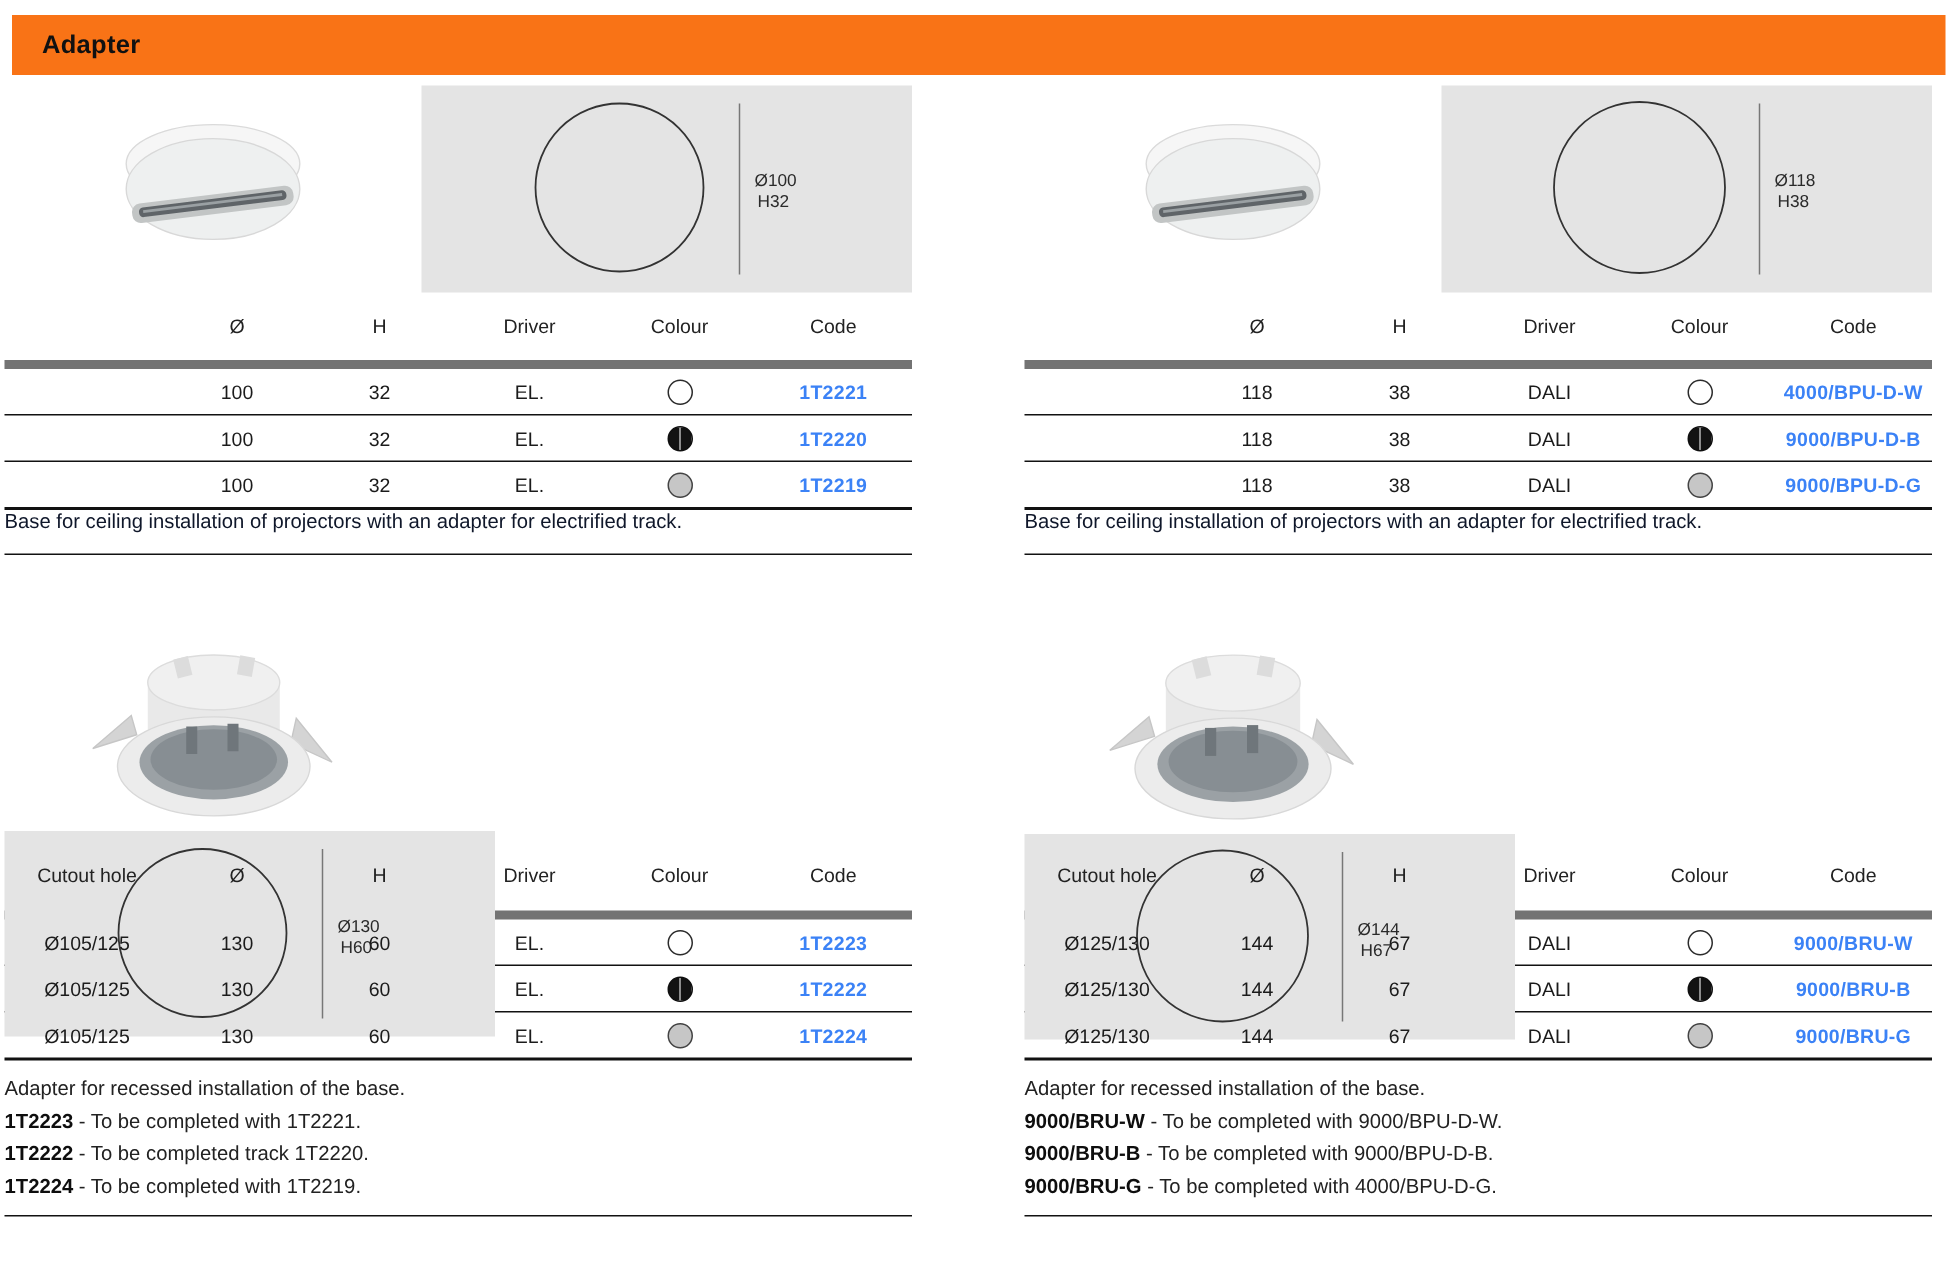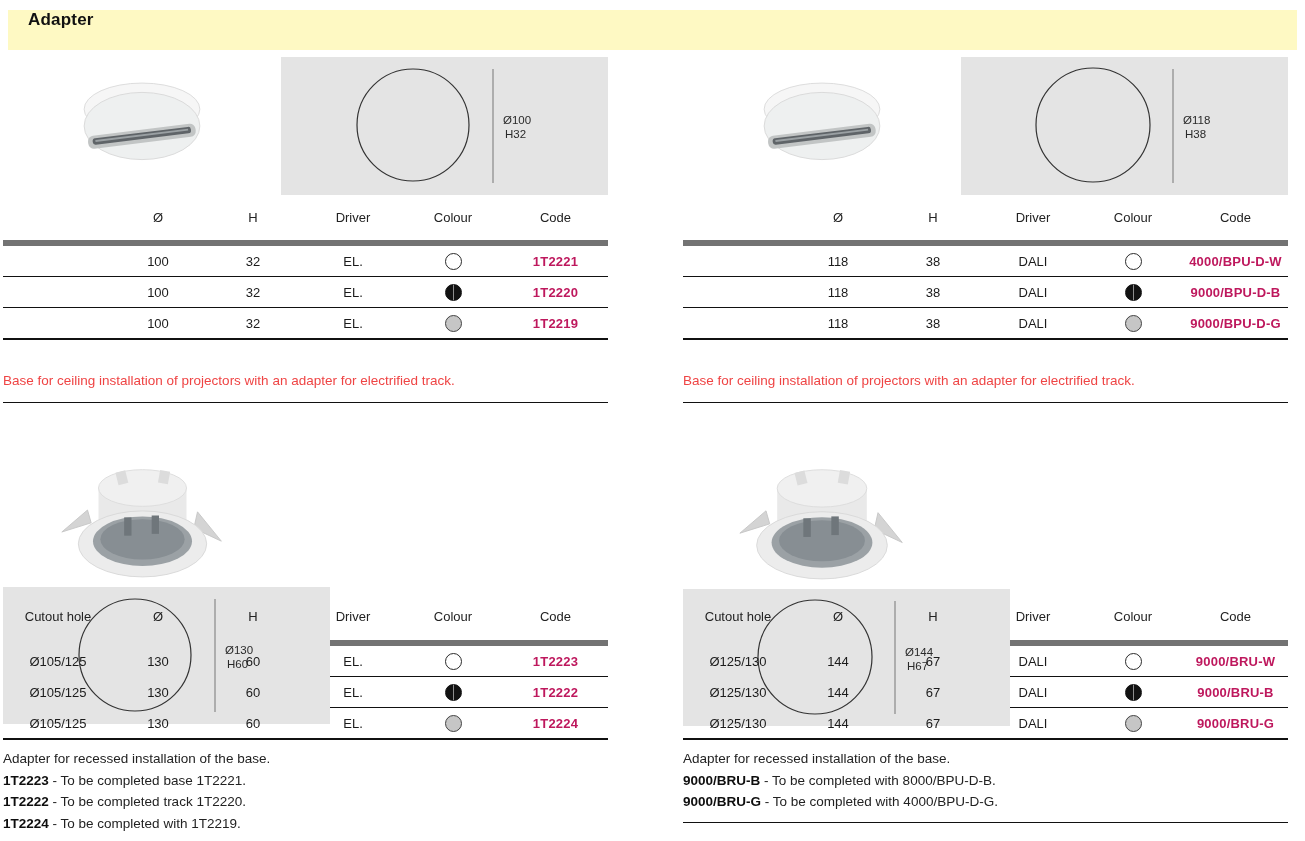--- a/index.html
+++ b/index.html
@@ -1,20 +1,20 @@
 <!DOCTYPE html>
 <html><head>
 <meta charset="utf-8">
 <style>
   * { box-sizing: border-box; margin: 0; padding: 0; }
   html,body { width:1305px; height:841px; background:#ffffff; overflow:hidden;
     font-family:"Liberation Sans", sans-serif; color:#1b1b1b; }
 
-  .title-bar { margin:10px 8px 0 8px; height:40px; background:#fef9c3;
-    display:flex; padding-left:20px; }
+  .title-bar { margin:10px 8px 0 8px; height:40px; background:#f97316;
+    display:flex; align-items:center; padding-left:20px; }
   .title-bar h1 { font-size:17px; font-weight:bold; color:#111; letter-spacing:.2px; }
 
   .content { display:grid; grid-template-columns:605px 605px; column-gap:75px;
     padding-left:3px; margin-top:7px; }
 
   .product-section { width:605px; }
   .sec-top { margin-bottom:52px; }
 
   .media-row { display:flex; height:138px; }
   .sec-bottom .media-row { height:137px;flex-direction:column; }
@@ -24,30 +24,30 @@
   .dim-text { font-size:11.5px; fill:#2a2a2a; }
 
   .grid6 { display:grid; grid-template-columns:110px 90px 100px 100px 100px 105px;
     text-align:center; align-items:center; }
   .col-headers { height:45px; font-size:13px; color:#222; }
   .sec-bottom .col-headers { height:48px; }
 
   .spec-table { border-top:6px solid #737373; }
   .trow { height:31px; border-bottom:1px solid #111; font-size:13px; }
   .trow:last-child { border-bottom:2px solid #111; height:32px; }
-  .cell-code { font-weight:bold; color:#be185d; letter-spacing:.2px; }
+  .cell-code { font-weight:bold; color:#3b82f6; letter-spacing:.2px; }
 
   .swatch { display:inline-block; width:17px; height:17px; border-radius:50%;
     vertical-align:middle; }
   .swatch[data-colour="white"] { background:#ffffff; border:1.4px solid #2b2b2b; }
   .swatch[data-colour="black"] { border:1.4px solid #0f0f0f;
     background:linear-gradient(90deg,#121212 0 46%,#8d8d8d 46% 54%,#121212 54% 100%); }
   .swatch[data-colour="grey"]  { background:#c6c6c6; border:1.4px solid #434343; }
 
-  .top-desc { margin-top:33px; font-size:13.5px; line-height:16px; color:#ef4444; }
+  .top-desc { font-size:13.5px; line-height:16px; color:#0f172a; }
   .end-rule { border-bottom:1px solid #111; }
   .sec-top .end-rule { margin-top:13px; }
   .sec-bottom .end-rule { margin-top:9px; }
 
   .notes { margin-top:8px; }
   .notes p { font-size:13.5px; line-height:21.5px; color:#222; }
   .note-code { font-weight:bold; color:#0e0e0e; }
 
   .defs-hidden { position:absolute; width:0; height:0; overflow:hidden; }
 </style>
@@ -188,21 +188,21 @@
           <span>Ø105/125</span>
           <span>130</span>
           <span>60</span>
           <span>EL.</span>
           <span><i class="swatch" data-colour="grey"></i></span>
           <span class="cell-code">1T2224</span>
         </div>
       </div>
       <div class="notes">
         <p>Adapter for recessed installation of the base.</p>
-        <p><b class="note-code">1T2223</b> <span>- To be completed base 1T2221.</span></p>
+        <p><b class="note-code">1T2223</b> <span>- To be completed with 1T2221.</span></p>
         <p><b class="note-code">1T2222</b> <span>- To be completed track 1T2220.</span></p>
         <p><b class="note-code">1T2224</b> <span>- To be completed with 1T2219.</span></p>
       </div>
       <div class="end-rule"></div>
     </section>
   </div>
 
   <div class="col">
 
     <section class="product-section sec-top">
@@ -304,20 +304,21 @@
           <span>Ø125/130</span>
           <span>144</span>
           <span>67</span>
           <span>DALI</span>
           <span><i class="swatch" data-colour="grey"></i></span>
           <span class="cell-code">9000/BRU-G</span>
         </div>
       </div>
       <div class="notes">
         <p>Adapter for recessed installation of the base.</p>
-        <p><b class="note-code">9000/BRU-B</b> <span>- To be completed with 8000/BPU-D-B.</span></p>
+        <p><b class="note-code">9000/BRU-W</b> <span>- To be completed with 9000/BPU-D-W.</span></p>
+        <p><b class="note-code">9000/BRU-B</b> <span>- To be completed with 9000/BPU-D-B.</span></p>
         <p><b class="note-code">9000/BRU-G</b> <span>- To be completed with 4000/BPU-D-G.</span></p>
       </div>
       <div class="end-rule"></div>
     </section>
   </div>
 
 </div>
 
 </body></html>

